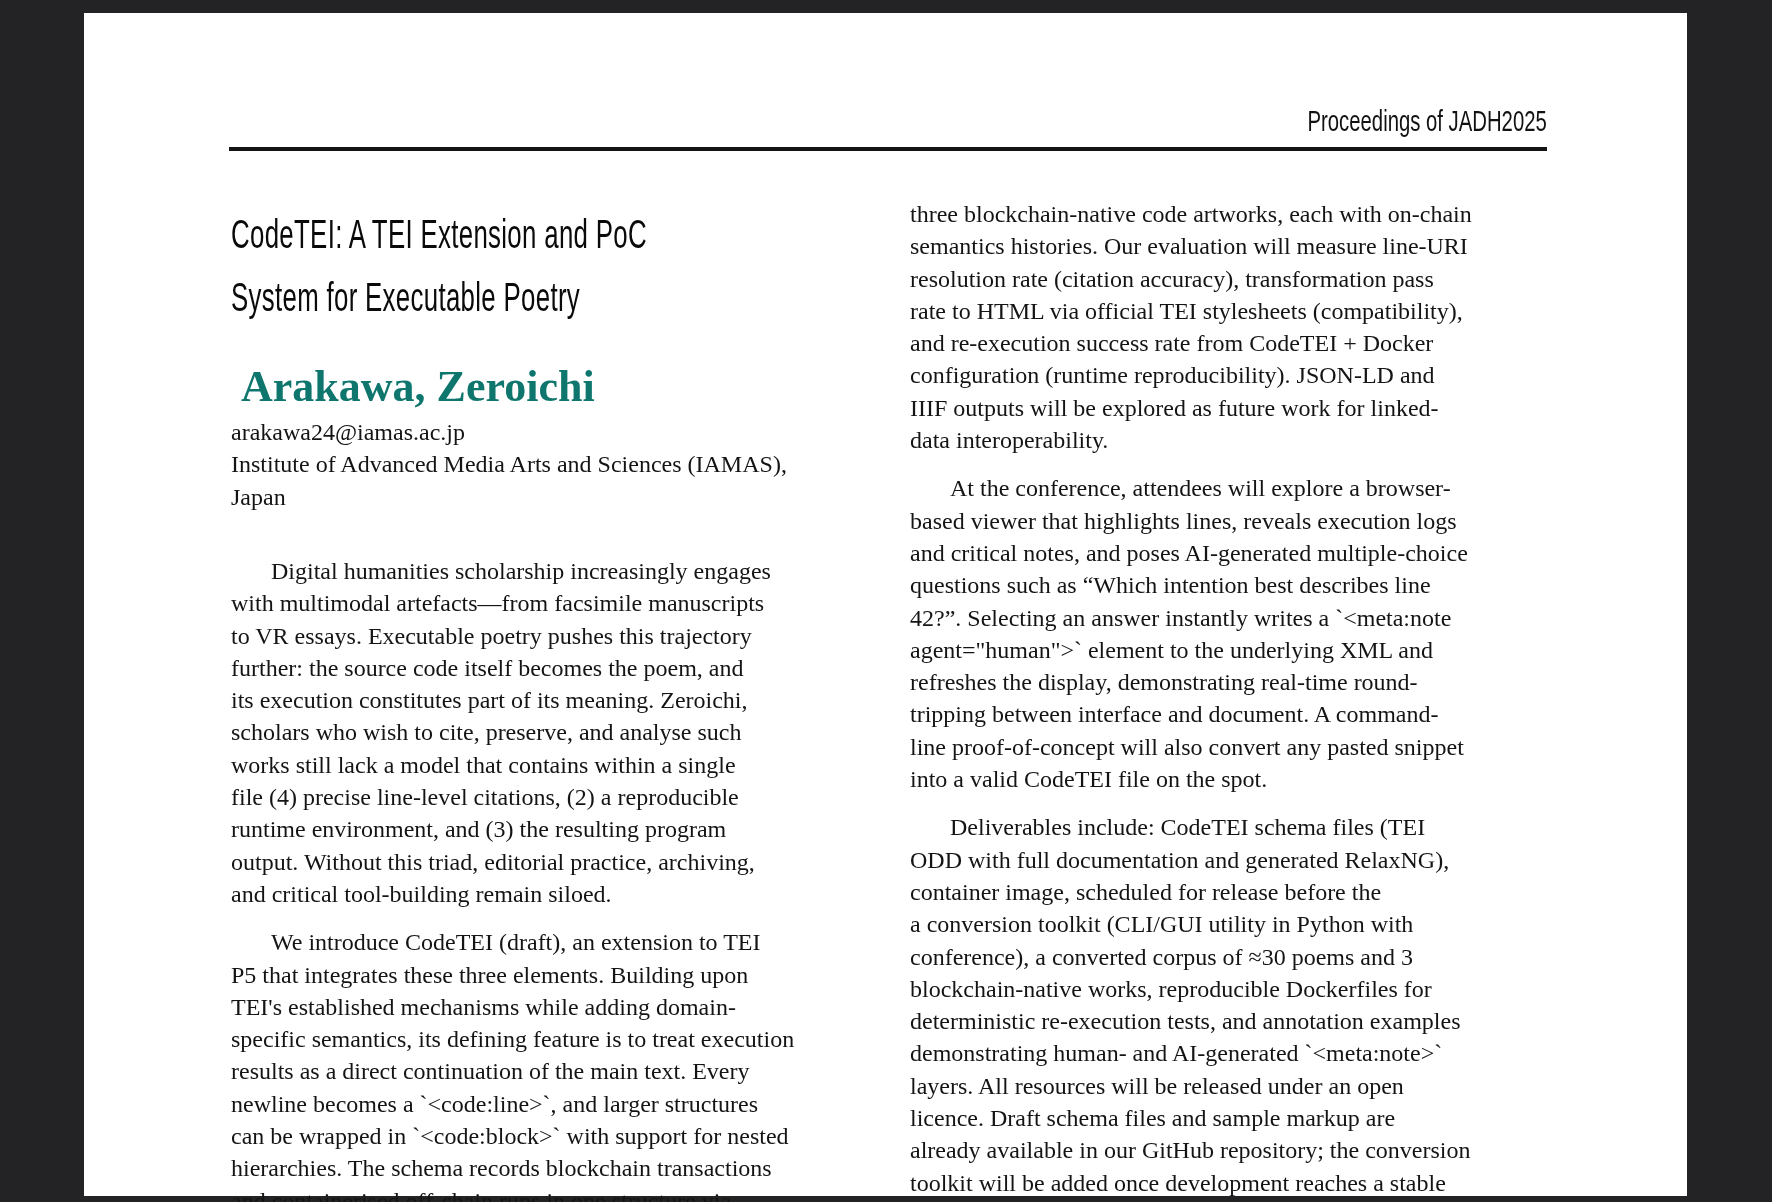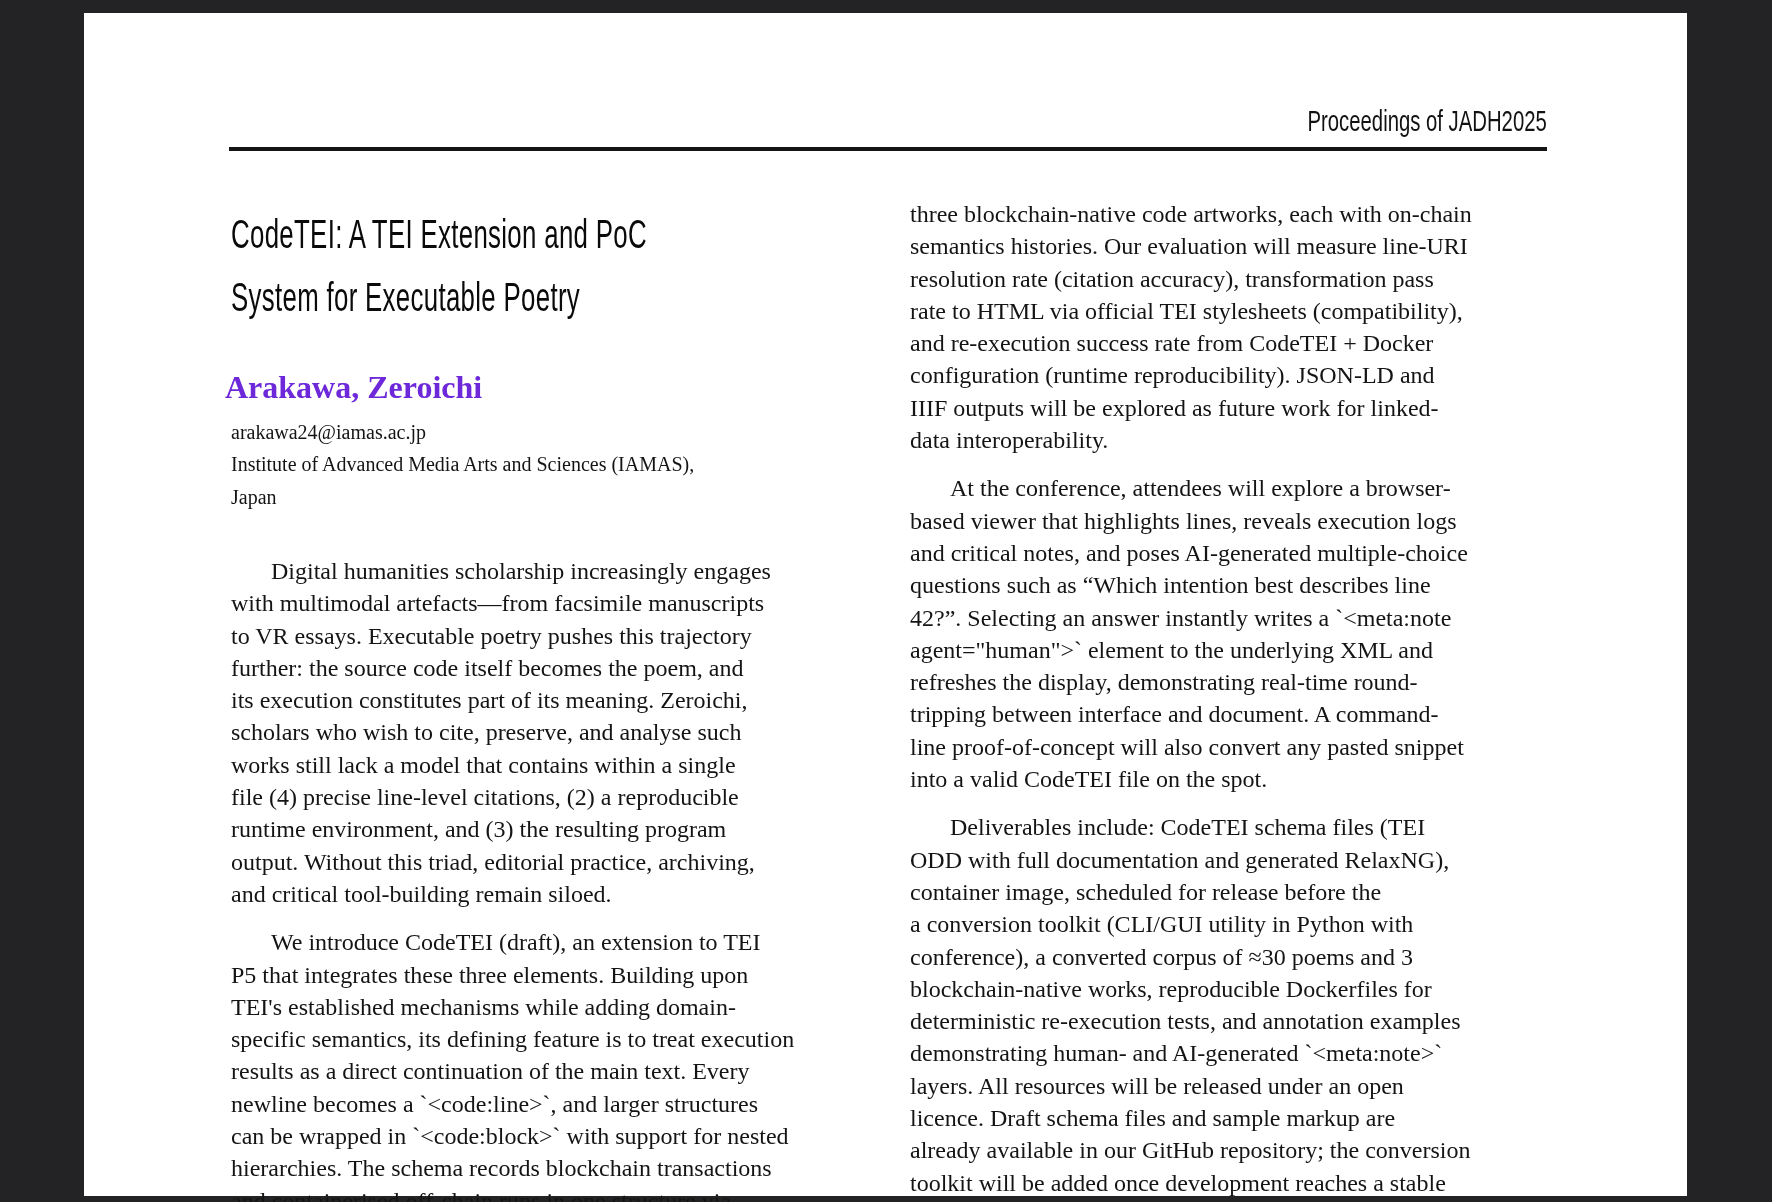--- a/index.html
+++ b/index.html
@@ -33,27 +33,27 @@
     font-family:"Liberation Sans", sans-serif;
     font-size:41px; line-height:63px;
     color:#0a0a0a; font-weight:400;
   }
   .title .tline {
     display:block; white-space:nowrap;
     transform:scaleX(0.63); transform-origin:0 50%;
     letter-spacing:0.5px;
   }
   .author {
-    position:absolute; left:141px; top:354px;
-    font-size:32px; line-height:40px; font-weight:bold;
-    color:#6d28d9; white-space:nowrap;
+    position:absolute; left:157px; top:354px;
+    font-size:44px; line-height:40px; font-weight:bold;
+    color:#0f766e; white-space:nowrap;
   }
   .contact {
     position:absolute; left:147px; top:403px;
-    font-size:20px; line-height:32.3px;
+    font-size:24px; line-height:32.3px;
     color:#141414;
   }
   .contact div { white-space:nowrap; }
   .col {
     position:absolute;
     font-size:24px; line-height:32.3px;
     color:#141414;
   }
   .col1 { left:147px; top:526px; width:645px; }
   .col2 { left:826px; top:185px; width:660px; }

